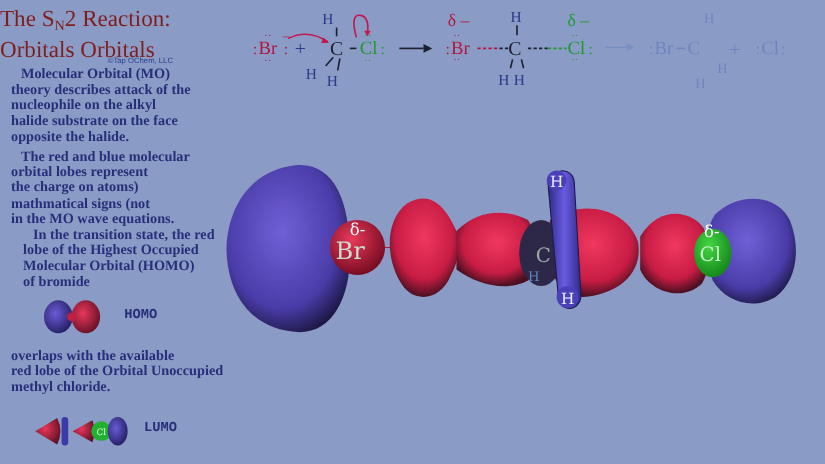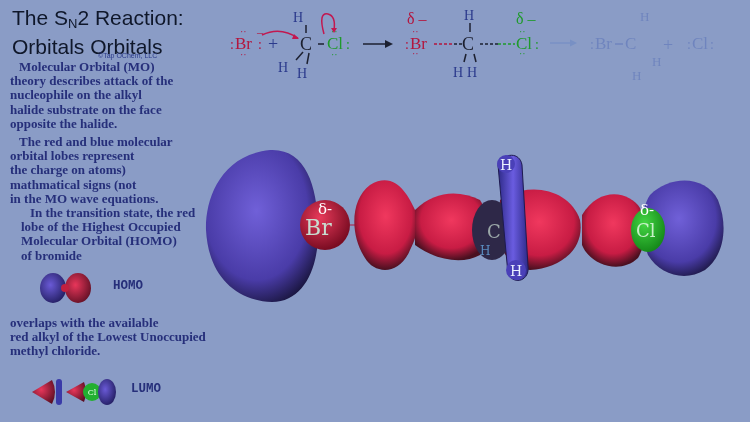--- a/index.html
+++ b/index.html
@@ -2,23 +2,23 @@
 <html><head>
 <meta charset="utf-8">
 <style>
   html, body { margin:0; padding:0; }
   body {
     width:750px; height:422px; overflow:hidden; position:relative;
     background:#8a9cc6;
     font-family: "DejaVu Serif", "Liberation Serif", serif;
   }
   .title {
-    position:absolute; left:12px; top:6px;
-    font-family:Liberation Sans, sans-serif; font-size:21px; line-height:23px;
-    color:#0f172a; margin:0; font-weight:normal;
+    position:absolute; left:0; top:6px;
+    font-family:Liberation Serif, serif; font-size:21px; line-height:23px;
+    color:#7f1d1d; margin:0; font-weight:normal;
   }
   .title sub { font-size:13px; vertical-align:-3px; }
   .copyright {
     position:absolute; left:98px; top:52px;
     font-family:"Liberation Sans", sans-serif; font-size:7px; color:#2a3a8a;
   }
   .desc {
     position:absolute; left:10px;
     font-family:"Liberation Serif", serif; font-weight:bold;
     font-size:13px; line-height:14.2px; color:#262f7a; width:200px;
@@ -75,21 +75,21 @@
       </radialGradient>
   </defs>
   <ellipse cx="15" cy="18" rx="13" ry="15" fill="url(#gb)"></ellipse>
   <ellipse cx="40" cy="18" rx="13" ry="15" fill="url(#gr)"></ellipse>
   <circle cx="27" cy="18" r="4" fill="#c22040"></circle>
 </svg>
 <div class="mini-label" style="left:113px;top:279px;">HOMO</div>
 
 <div class="desc" style="top:316px;">
   <p>overlaps with the available</p>
-  <p>red alkyl of the Lowest Unoccupied</p>
+  <p>red lobe of the Orbital Unoccupied</p>
   <p>methyl chloride.</p>
 </div>
 
 <svg style="position:absolute;left:30px;top:374px;" width="90" height="36">
   <path d="M2 18 L22 6 Q28 18 22 30 Z" fill="url(#gr)"></path>
   <rect x="26" y="5" width="6" height="26" rx="3" fill="#3a3aa8"></rect>
   <path d="M36 18 L54 8 Q58 18 54 28 Z" fill="url(#gr)"></path>
   <circle cx="62" cy="18" r="9" fill="#22b030"></circle>
   <text x="62" y="21" font-size="8" fill="#e0ffe0" text-anchor="middle">Cl</text>
   <ellipse cx="77" cy="18" rx="9" ry="13" fill="url(#gb)"></ellipse>

